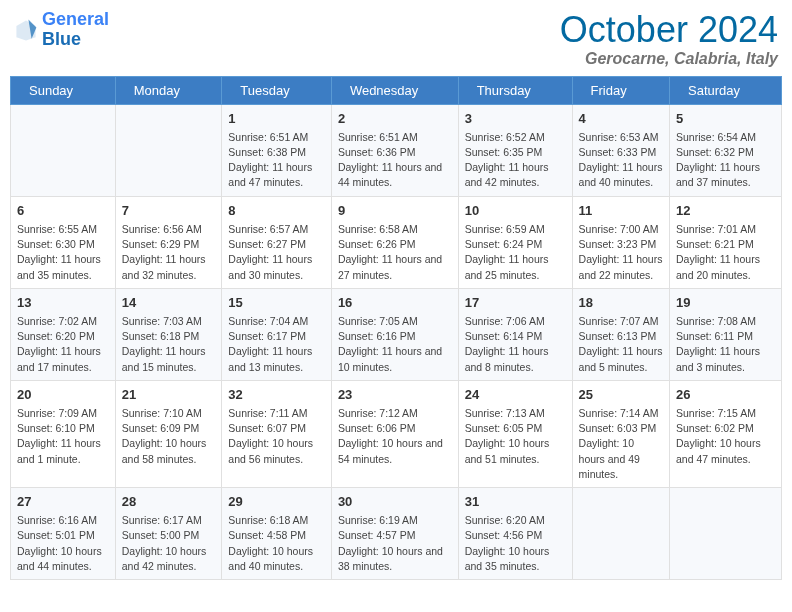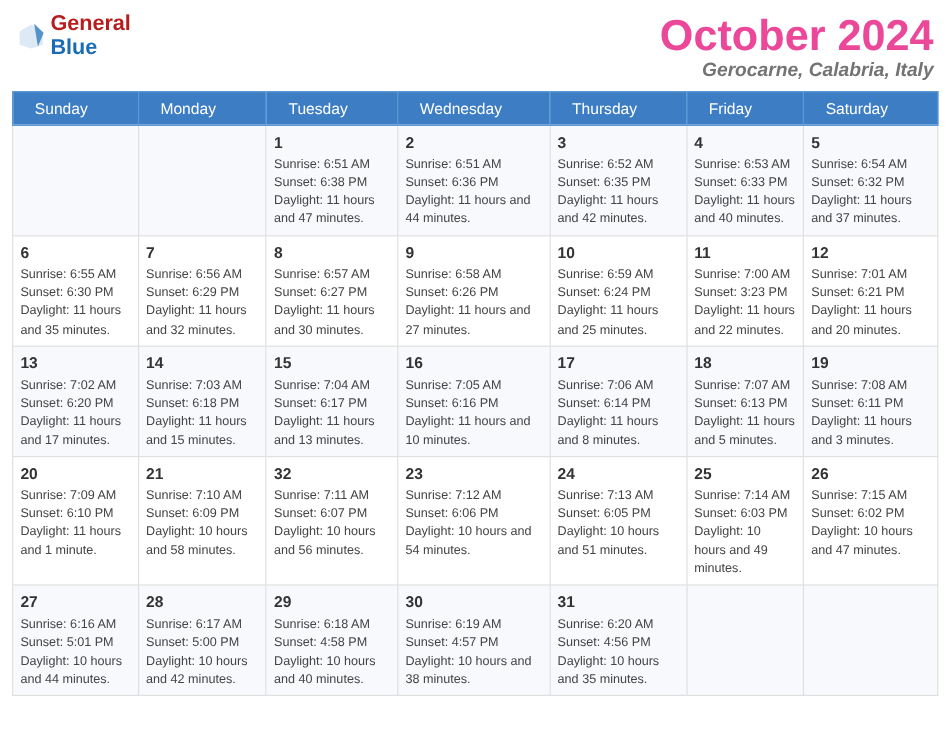--- a/index.html
+++ b/index.html
@@ -18,40 +18,40 @@
       padding: 0 4px;
     }
     .logo {
       display: flex;
       align-items: center;
       gap: 4px;
     }
     .logo-text-general {
       font-size: 18px;
       font-weight: bold;
-      color: #b91c1c;
+      color: #3b82f6;
       line-height: 1.1;
     }
     .logo-text-blue {
       font-size: 18px;
       font-weight: bold;
       color: #1a6db5;
       line-height: 1.1;
     }
     .logo-icon {
       width: 24px;
       height: 24px;
     }
     .title-section {
       text-align: right;
     }
     .month-title {
       font-size: 36px;
-      font-weight: 700;
-      color: #ec4899;
+      font-weight: 400;
+      color: #0369a1;
       line-height: 1.1;
       margin-left: 16px;
     }
     .location {
       font-size: 16px;
       color: #737373;
       font-style: italic;
       font-weight: bold;
     }
     table {

